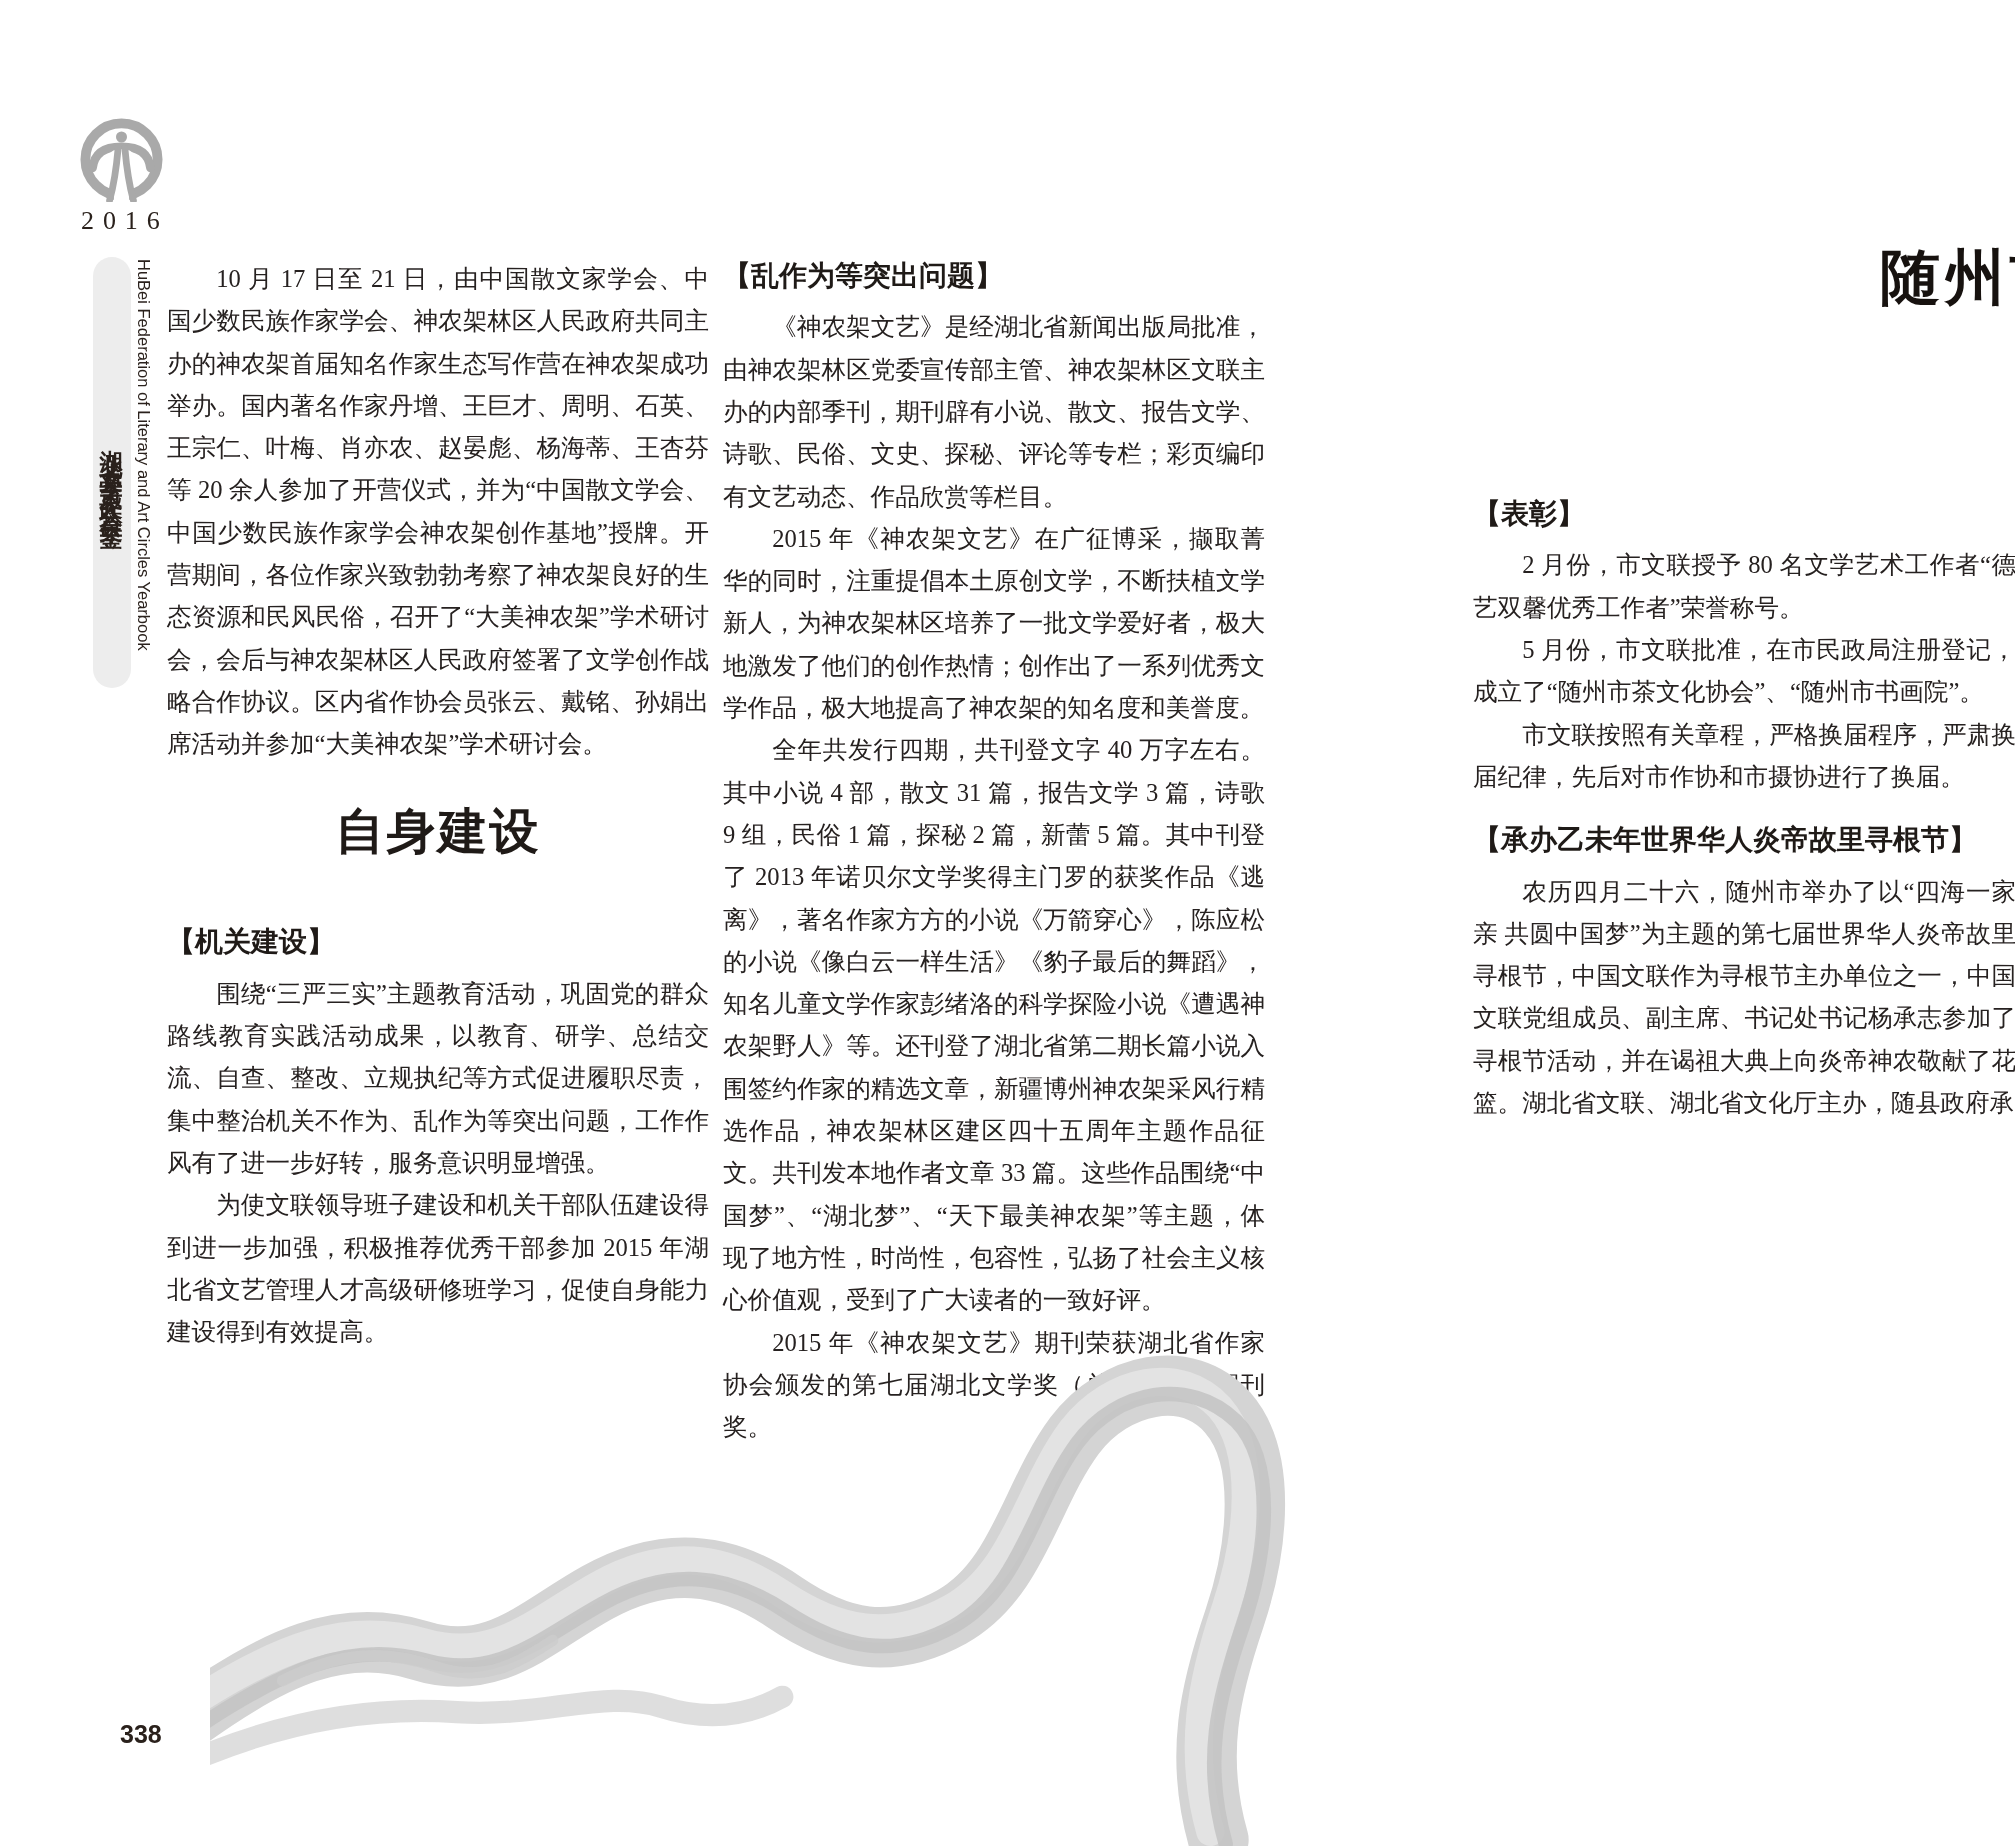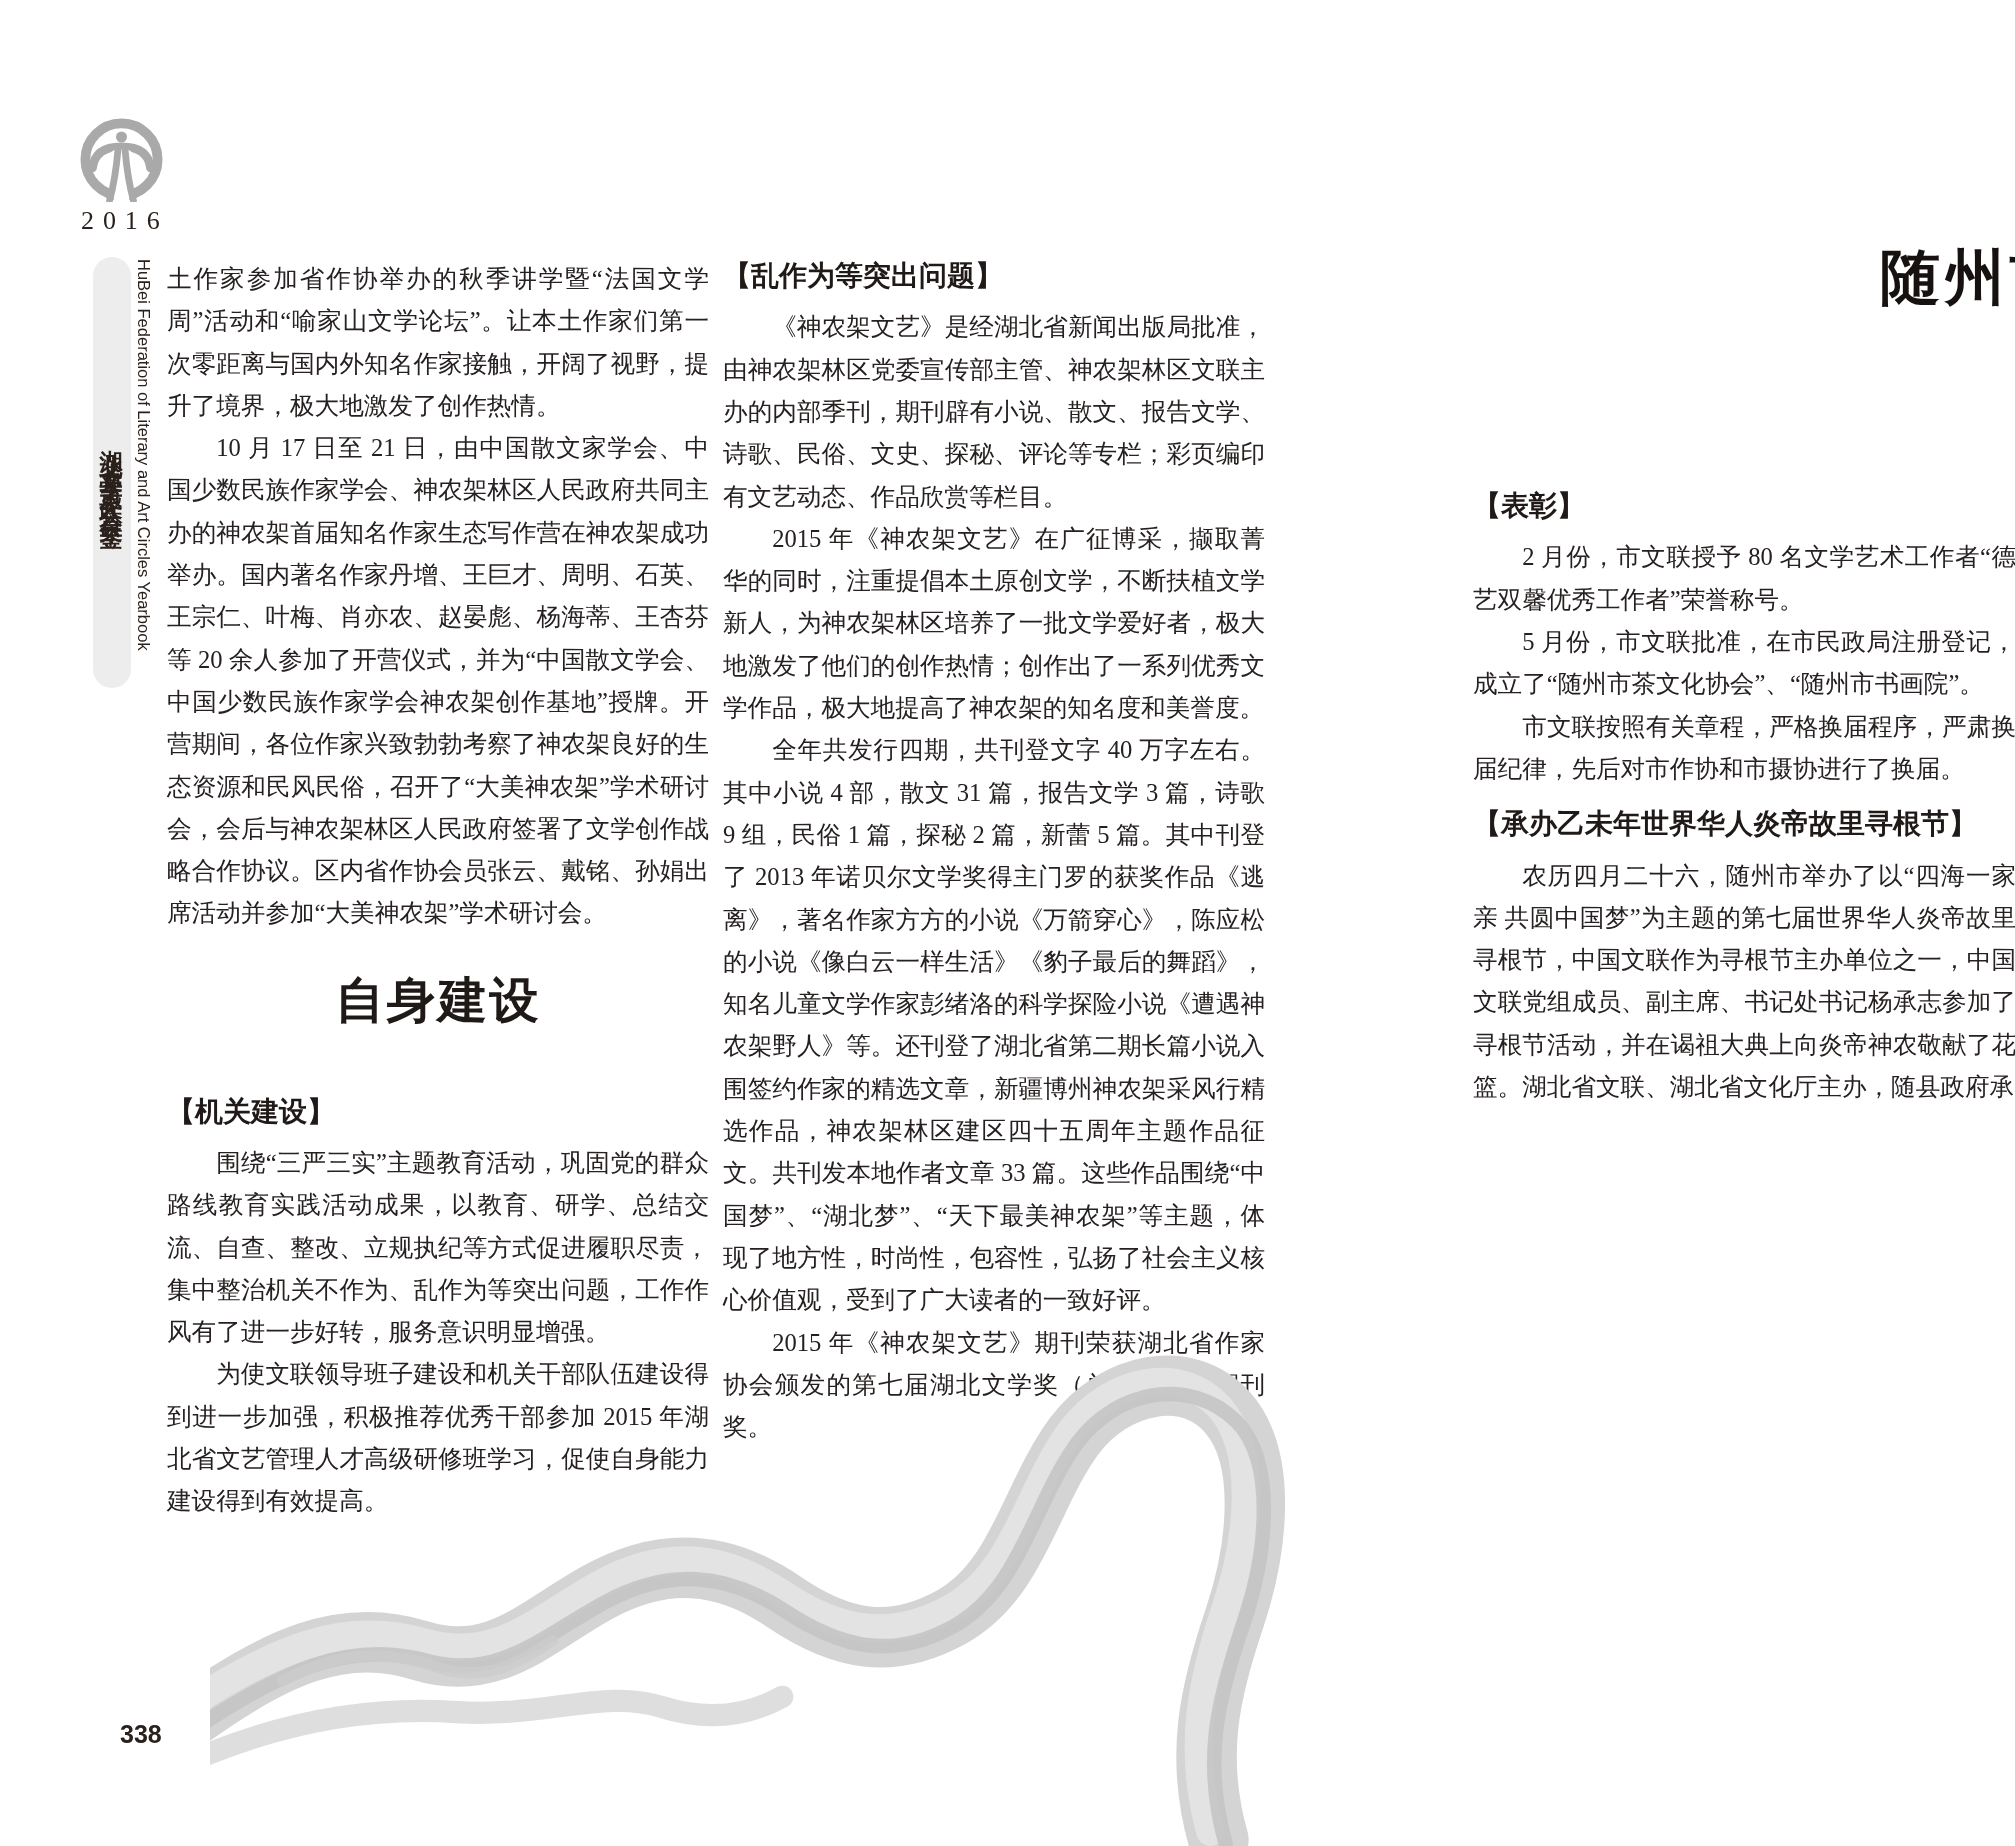--- a/index.html
+++ b/index.html
@@ -34,21 +34,21 @@
          font-size:42px;line-height:1.2;text-align:center;text-indent:0;
          letter-spacing:5.6px;color:#1f1a17;}
   .h-sub{font-family:"Liberation Sans","DejaVu Sans",sans-serif;font-weight:bold;
          font-size:28px;line-height:1.3;text-indent:0;text-align:left;color:#1f1a17;}
 
   .col1 .h-big{margin:36px 0 64px;}
   .col1 .h-sub{margin:0 0 12px;}
   .col2 .h-sub{margin:0 0 12px;}
   .col3 .h-mid{margin:0 0 52px;}
   .col3 .h-big{margin:40px 0 44px;}
-  .col3 .h-sub{margin:16px 0 12px;}
+  .col3 .h-sub{margin:24px 0 12px;}
 
   
   .page-title{position:absolute;left:1473px;top:238px;width:1138px;text-align:center;
               font-family:"Liberation Serif","DejaVu Serif",serif;font-weight:bold;
               font-size:60px;letter-spacing:4.8px;color:#17120f;}
 
   
   .pagenum{position:absolute;font-family:"Liberation Sans","DejaVu Sans",sans-serif;
            font-weight:bold;font-size:25px;color:#2a211c;}
   .pagenum-left{left:120px;top:1720px;}
@@ -70,21 +70,20 @@
     <path d="M92 74 C88 120 82 160 72 196" fill="none" stroke="#a9a9a9" stroke-width="16" stroke-linecap="round"></path>
     <path d="M108 74 C112 120 118 160 128 196" fill="none" stroke="#a9a9a9" stroke-width="16" stroke-linecap="round"></path>
   </svg>
   <div class="year year-left">2016</div>
   <div class="pill-v">
     <span class="v-cn">湖北省文学艺术界联合会年鉴</span>
   </div>
   <div class="v-en">HuBei Federation of Literary and Art Circles Yearbook</div>
 
   <div class="col col1">
-    <p class="cont">土作家参加省作协举办的秋季讲学暨“法国文学周”活动和“喻家山文学论坛”。让本土作家们第一次零距离与国内外知名作家接触，开阔了视野，提升了境界，极大地激发了创作热情。</p>
     <p>10 月 17 日至 21 日，由中国散文家学会、中国少数民族作家学会、神农架林区人民政府共同主办的神农架首届知名作家生态写作营在神农架成功举办。国内著名作家丹增、王巨才、周明、石英、王宗仁、叶梅、肖亦农、赵晏彪、杨海蒂、王杏芬等 20 余人参加了开营仪式，并为“中国散文学会、中国少数民族作家学会神农架创作基地”授牌。开营期间，各位作家兴致勃勃考察了神农架良好的生态资源和民风民俗，召开了“大美神农架”学术研讨会，会后与神农架林区人民政府签署了文学创作战略合作协议。区内省作协会员张云、戴铭、孙娟出席活动并参加“大美神农架”学术研讨会。</p>
     <div class="h-big">自身建设</div>
     <div class="h-sub">【机关建设】</div>
     <p>围绕“三严三实”主题教育活动，巩固党的群众路线教育实践活动成果，以教育、研学、总结交流、自查、整改、立规执纪等方式促进履职尽责，集中整治机关不作为、乱作为等突出问题，工作作风有了进一步好转，服务意识明显增强。</p>
     <p>为使文联领导班子建设和机关干部队伍建设得到进一步加强，积极推荐优秀干部参加 2015 年湖北省文艺管理人才高级研修班学习，促使自身能力建设得到有效提高。</p>
   </div>
 
   <div class="col col2">
     <div class="h-sub">【乱作为等突出问题】</div>
     <p>《神农架文艺》是经湖北省新闻出版局批准，由神农架林区党委宣传部主管、神农架林区文联主办的内部季刊，期刊辟有小说、散文、报告文学、诗歌、民俗、文史、探秘、评论等专栏；彩页编印有文艺动态、作品欣赏等栏目。</p>

